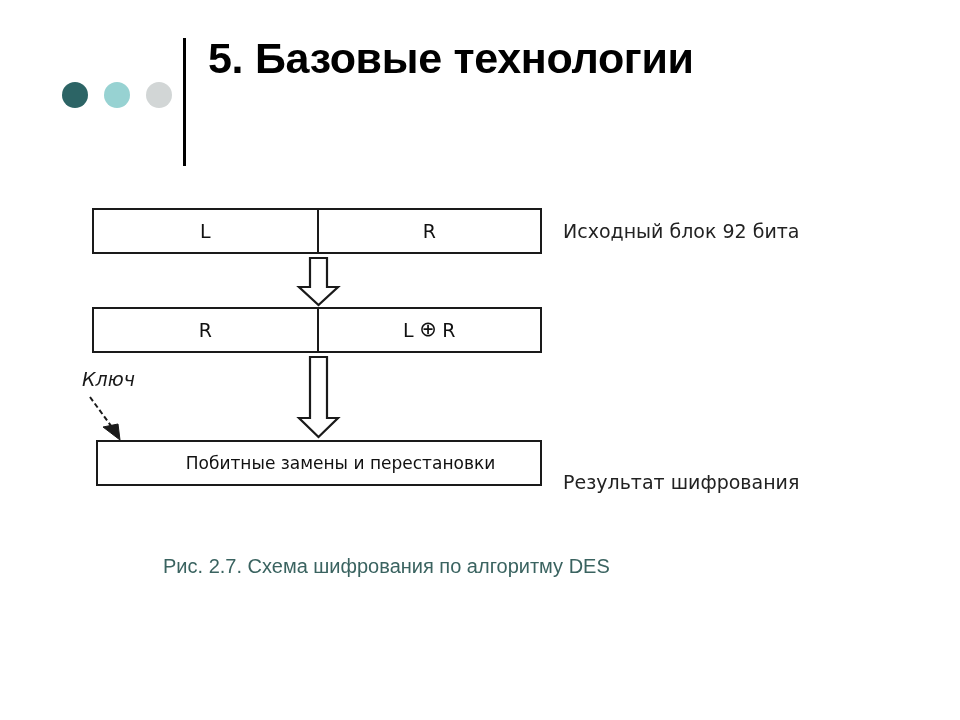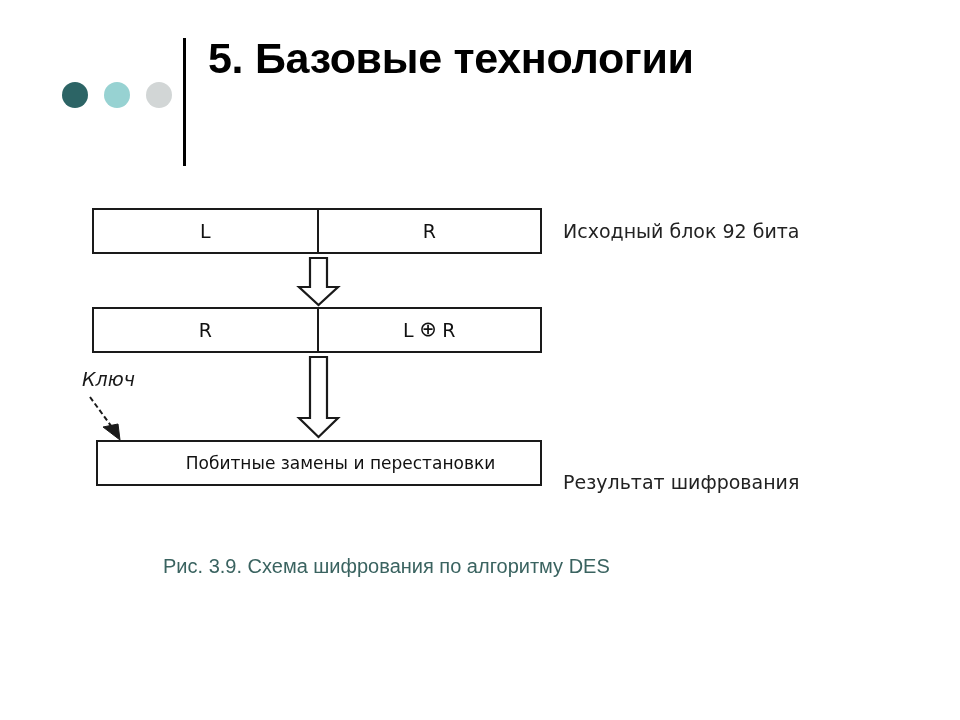--- a/index.html
+++ b/index.html
@@ -231,13 +231,13 @@
     <polygon points="310,258 327,258 327,287 338,287 318.5,305 299,287 310,287" fill="#ffffff" stroke="#1a1a1a" stroke-width="2.2" stroke-linejoin="miter"></polygon>
 
     <polygon points="310,357 327,357 327,418 338,418 318.5,437 299,418 310,418" fill="#ffffff" stroke="#1a1a1a" stroke-width="2.2" stroke-linejoin="miter"></polygon>
 
     <line x1="90" y1="397" x2="114" y2="430" stroke="#1a1a1a" stroke-width="2" stroke-dasharray="5,3"></line>
     <polygon points="120,440 103,427 118,424" fill="#1a1a1a" stroke="#1a1a1a" stroke-width="1"></polygon>
   </svg>
 
 </div>
 
-<div id="caption" style="color: rgb(58, 99, 96);">Рис. 3.9. Схема шифрования по алгоритму DES</div>
+<div id="caption" style="color: rgb(58, 99, 96);">Рис. 2.7. Схема шифрования по алгоритму DES</div>
 
 </body></html>

